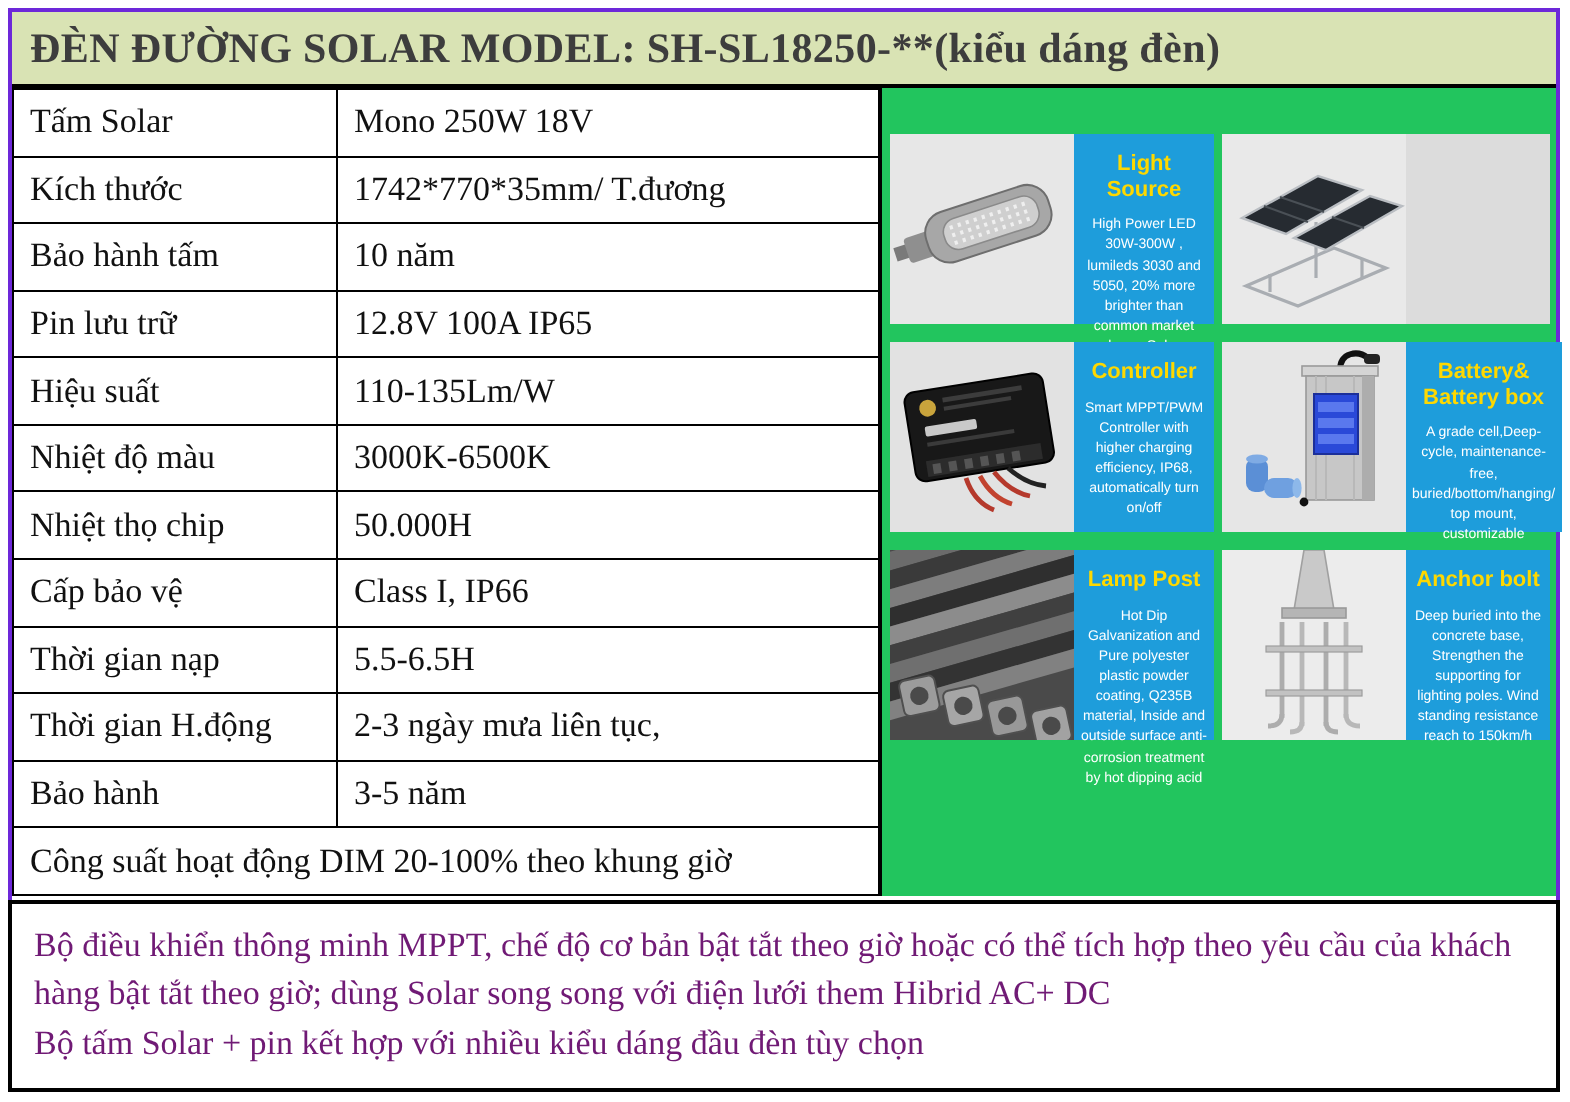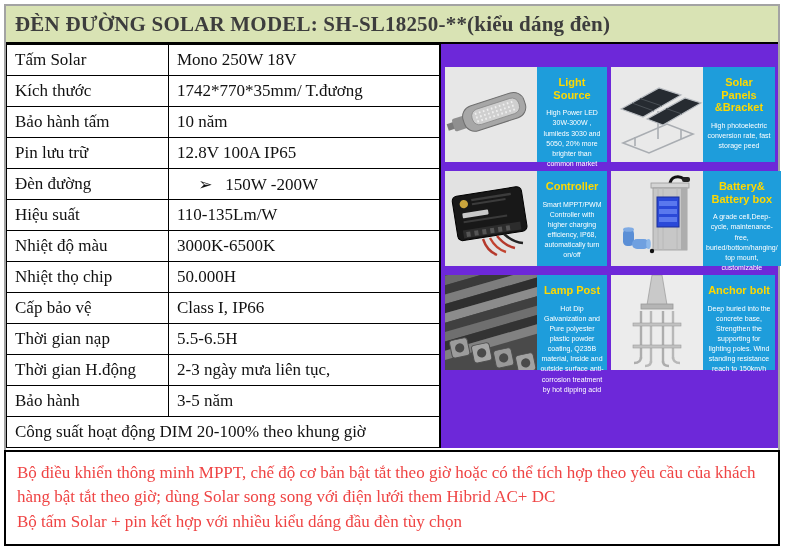--- a/index.html
+++ b/index.html
@@ -1,48 +1,48 @@
 <!DOCTYPE html>
 <html><head>
 <meta charset="utf-8">
 <style>
   * { margin:0; padding:0; box-sizing:border-box; }
   html,body { width:785px; height:551px; background:#fff; }
   body { font-family:"Liberation Serif", serif; color:#111; position:relative; }
 
   .main-box { position:absolute; left:4px; top:4px; width:776px; height:448px;
-              border:2px solid #a3a3a3; background:#fff; }
+              border:2px solid #6d28d9; background:#fff; }
 
   .sheet-header { height:38px; background:#d9e3b4; border-bottom:2px solid #000;
                   display:flex; align-items:center; padding:0 9px; }
   .sheet-header h1 { font-size:21px; font-weight:bold; color:#3d3d3d; letter-spacing:.2px;
                      font-family:"Liberation Serif", serif; }
 
   .content { display:flex; height:404px; }
 
   table.spec { border-collapse:collapse; width:434px; table-layout:fixed; }
   table.spec td { border:1px solid #000; font-size:17px; padding:1px 8px; height:26px;
                   vertical-align:middle; white-space:pre-wrap; overflow:hidden; }
   table.spec td.lbl { width:162px; }
   table.spec tr { height:26.9px; }
 
-  .right-panel { flex:1; background:#6d28d9; border-left:1px solid #000; padding:23px 0 0 4px;
+  .right-panel { flex:1; background:#22c55e; border-left:1px solid #000; padding:23px 0 0 4px;
                  display:grid; grid-template-columns:162px 164px; gap:9px 4px; align-content:start; }
 
   .card { height:95px; display:flex; background:#dcdcdc; }
   .card-image { width:92px; background:#e4e4e4; flex:none; }
   .card-image svg { display:block; width:100%; height:100%; }
   .card-label { flex:1; background:#1e9ddb; color:#fff; text-align:center;
                 padding:9px 3px 2px; font-family:"Liberation Sans", sans-serif; }
   .card-title { color:#fed800; font-weight:bold; font-size:11px; line-height:1.15; margin-bottom:7px; }
   .card-desc  { font-size:7px; line-height:1.45; }
 
   .notes-box { position:absolute; left:4px; top:450px; width:776px; height:96px;
                border:2px solid #000; background:#fff; padding:9px 11px 0; }
-  .notes-box p { font-size:17px; line-height:1.43; color:#ef4444; }
+  .notes-box p { font-size:17px; line-height:1.43; color:#701a75; }
 </style>
 </head>
 <body>
 
 <div class="main-box">
 
   <div class="sheet-header">
     <h1>ĐÈN ĐƯỜNG SOLAR MODEL: SH-SL18250-**(kiểu dáng đèn)</h1>
   </div>
 
@@ -58,24 +58,20 @@
           <td class="lbl">Kích thước</td>
           <td>1742*770*35mm/ T.đương</td>
         </tr>
         <tr>
           <td class="lbl">Bảo hành tấm</td>
           <td>10 năm</td>
         </tr>
         <tr>
           <td class="lbl">Pin lưu trữ</td>
           <td>12.8V 100A IP65</td>
-        </tr>
-        <tr>
-          <td class="lbl">Đèn đường</td>
-          <td>     ➢   150W -200W</td>
         </tr>
         <tr>
           <td class="lbl">Hiệu suất</td>
           <td>110-135Lm/W</td>
         </tr>
         <tr>
           <td class="lbl">Nhiệt độ màu</td>
           <td>3000K-6500K</td>
         </tr>
         <tr>
@@ -136,24 +132,20 @@
               <line x1="47" y1="44" x2="47" y2="72"></line>
               <line x1="24" y1="70" x2="24" y2="79"></line>
               <line x1="70" y1="62" x2="70" y2="72"></line>
             </g>
             <polygon points="10,42 48,21 70,28 32,50" fill="#262b31" stroke="#b9bdc2" stroke-width="1.2"></polygon>
             <line x1="29" y1="31.5" x2="51" y2="39" stroke="#4a5056" stroke-width="1"></line>
             <line x1="21" y1="36" x2="43" y2="44" stroke="#4a5056" stroke-width="1"></line>
             <polygon points="36,52 74,31 90,36 52,58" fill="#262b31" stroke="#b9bdc2" stroke-width="1.2"></polygon>
             <line x1="55" y1="41.5" x2="71" y2="47" stroke="#4a5056" stroke-width="1"></line>
           </svg>
-        </div>
-        <div class="card-label">
-          <div class="card-title">Solar Panels &amp;Bracket</div>
-          <div class="card-desc">High photoelectric conversion rate, fast storage peed</div>
         </div>
       </div>
 
       <div class="card">
         <div class="card-image">
           <svg viewBox="0 0 92 95">
             <rect width="92" height="95" fill="#e2e2e2"></rect>
             <g transform="rotate(-9 46 45)">
               <rect x="10" y="20" width="70" height="45" rx="5" fill="#181818" stroke="#000" stroke-width="1"></rect>
               <circle cx="21" cy="29" r="4.2" fill="#c9a43c"></circle>

